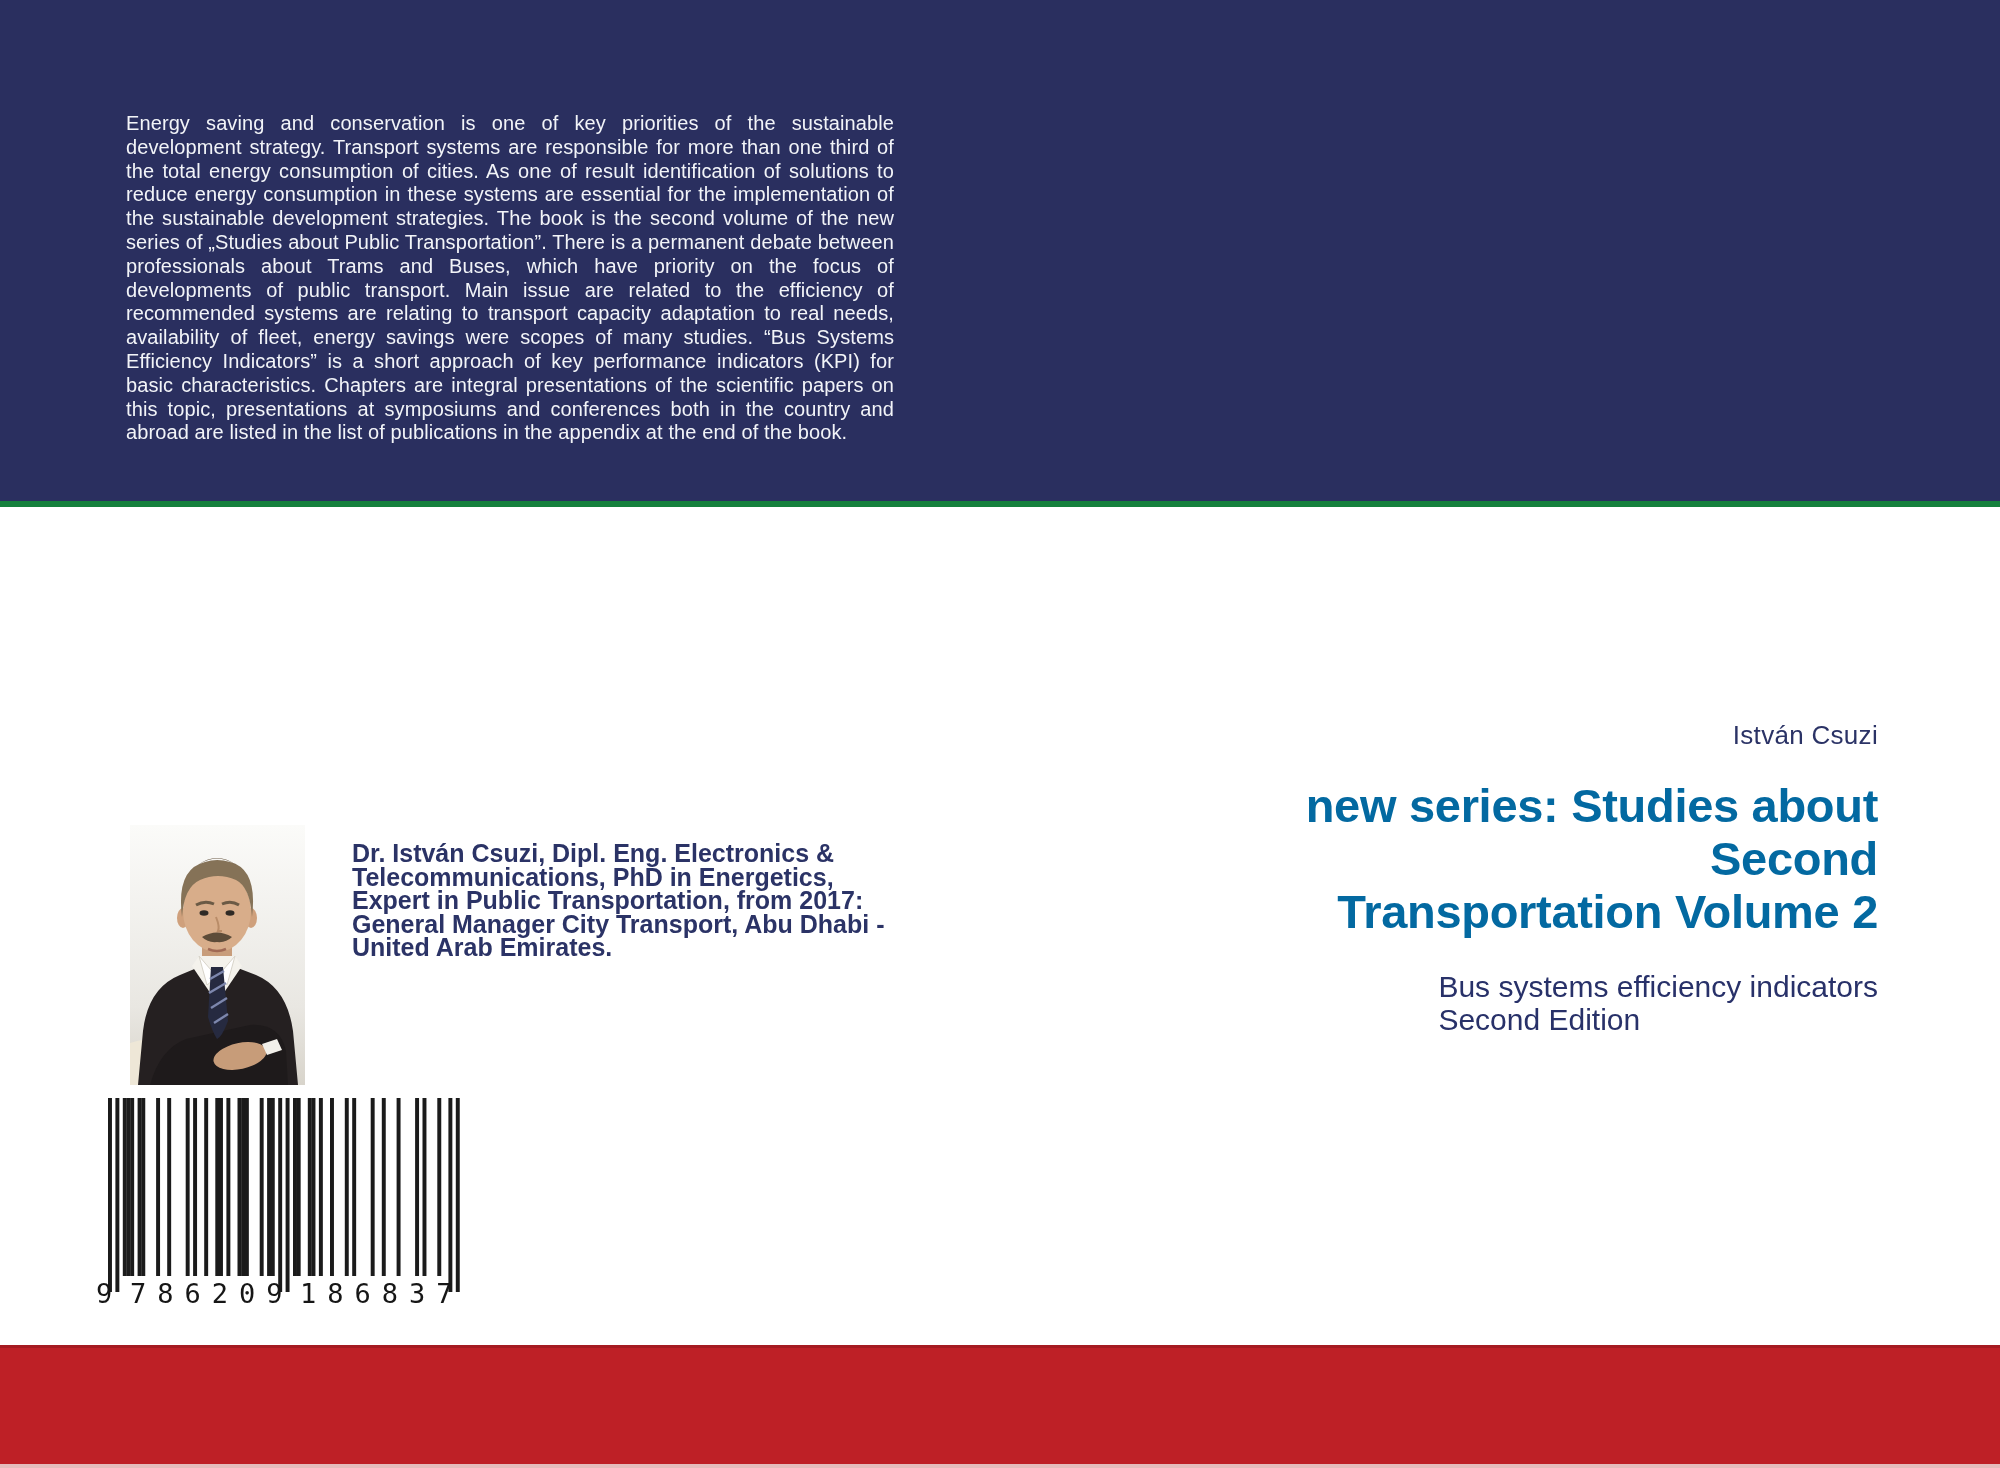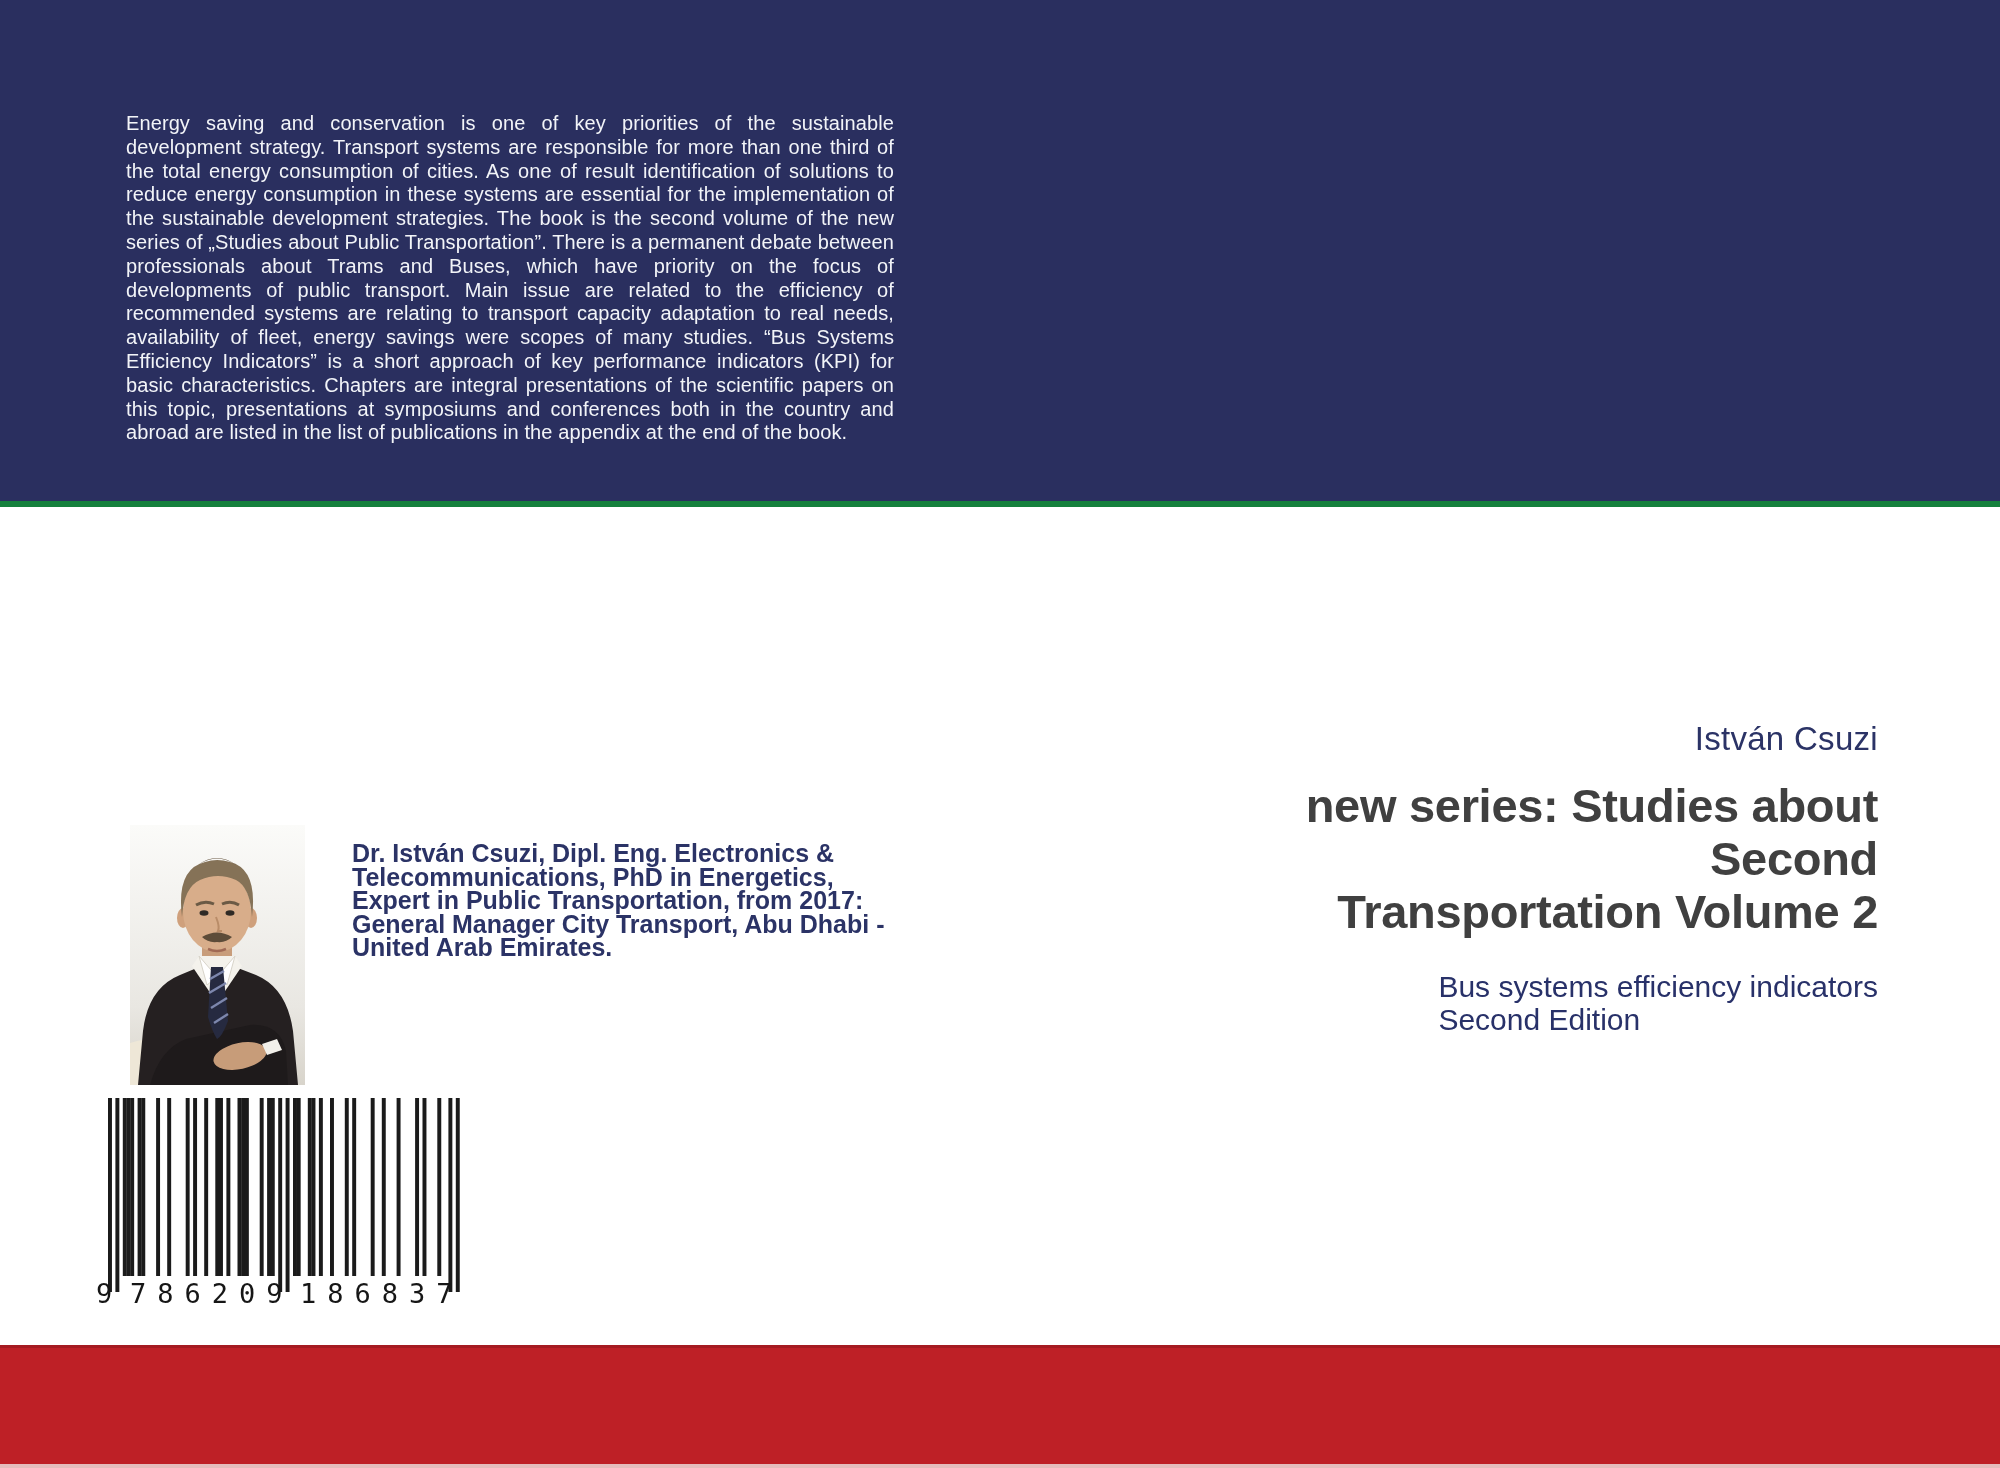--- a/index.html
+++ b/index.html
@@ -13,25 +13,25 @@
     background:#2a2f5f;border-bottom:6px solid #15803d;box-sizing:border-box;
   }
   .blurb{
     position:absolute;left:126px;top:112px;width:768px;margin:0;
     color:#f2f4f8;font-size:20px;line-height:23.8px;font-weight:500;
     text-align:justify;letter-spacing:.1px;
   }
   
   .author-name{
     position:absolute;right:122px;top:720px;
-    color:#2b3366;font-size:33px;letter-spacing:.3px;
+    color:#2b3366;font-size:26px;letter-spacing:.3px;
   }
   .book-title{
     position:absolute;right:122px;top:779px;text-align:right;
-    color:#404040;font-size:47px;font-weight:bold;line-height:53px;letter-spacing:-.3px;
+    color:#0369a1;font-size:47px;font-weight:bold;line-height:53px;letter-spacing:-.3px;
   }
   .book-subtitle{
     position:absolute;right:122px;top:970px;text-align:left;
     color:#283169;font-size:30px;line-height:33px;
   }
   .author-bio{
     position:absolute;left:338px;top:828px;width:548px;margin:14px;
     color:#2b3366;font-size:25px;font-weight:bold;line-height:23.5px;
   }
   .photo{position:absolute;left:130px;top:825px;width:175px;height:260px;}

